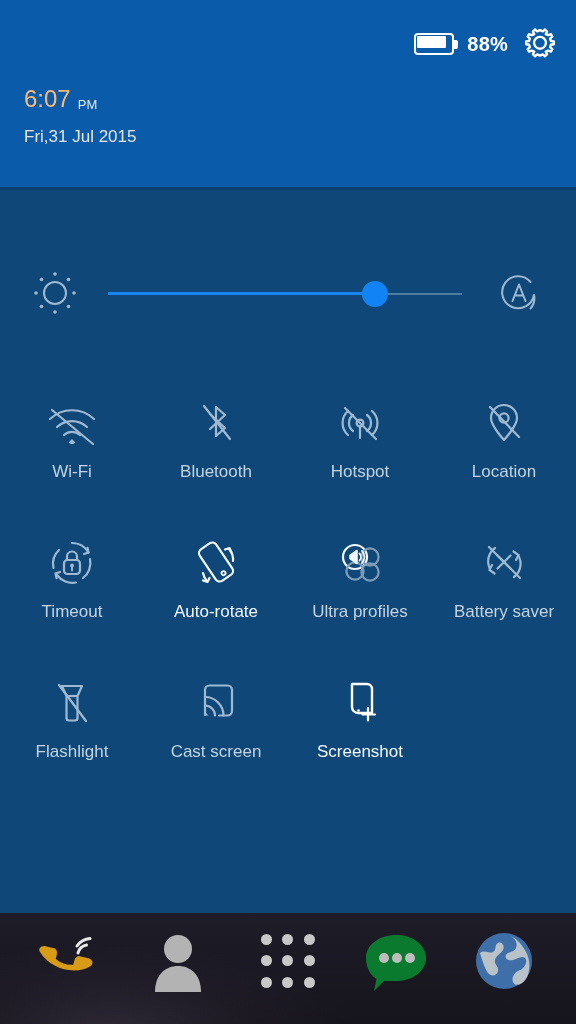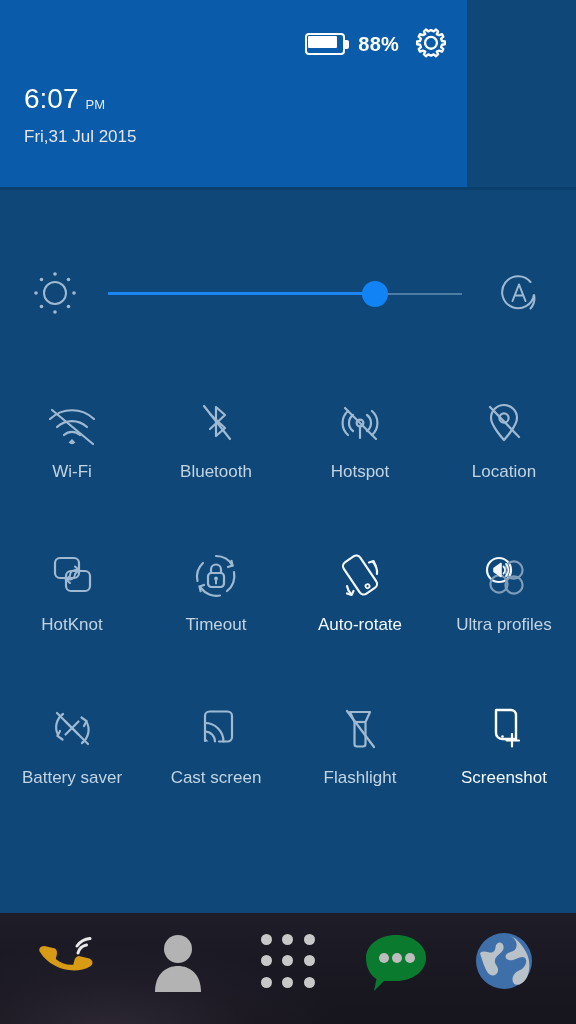--- a/index.html
+++ b/index.html
@@ -6,21 +6,21 @@
   html,body { width:576px; height:1024px; }
   body {
     font-family:"Liberation Sans", sans-serif;
     background:#0f4878;
     overflow:hidden;
     position:relative;
   }
 
   
   #header {
-    position:absolute; left:0; top:0; width:467px; height:187px;
+    position:absolute; left:0; top:0; width:576px; height:187px;
     background:#0b5bab;
   }
   #header-divider {
     position:absolute; left:0; top:187px; width:576px; height:3px;
     background:#0a3f6b;
   }
   #status-row {
     position:absolute; right:18px; top:26px;
     display:flex; align-items:center; gap:14px;
   }
@@ -36,21 +36,21 @@
   }
   .batt-cap {
     position:absolute; left:40px; top:7px; width:4px; height:9px;
     background:#ffffff; border-radius:0 2px 2px 0;
   }
   #battery-percent { color:#ffffff; font-size:20px; font-weight:bold; letter-spacing:.2px; }
   #settings-gear { width:36px; height:36px; display:block; }
 
   #clock-block { position:absolute; left:24px; top:82px; }
   #clock-line { display:flex; align-items:flex-end; gap:7px; }
-  #clock-time { color:#ffffff; font-size:28px; line-height:34px; font-weight:300; }
+  #clock-time { color:#fdba74; font-size:24px; line-height:34px; font-weight:300; }
   #clock-ampm { color:#dfe9f3; font-size:13px; line-height:22px; font-weight:400; }
   #date-text { color:#e5e5e5; font-size:17px; margin-top:11px; }
 
   
   #brightness-row {
     position:absolute; left:0; top:262px; width:576px; height:64px;
   }
   #sun-icon { position:absolute; left:28px; top:4px; }
   #slider { position:absolute; left:108px; top:28px; width:354px; height:8px; }
   #slider-track-bg {
@@ -64,21 +64,21 @@
   #slider-thumb {
     position:absolute; left:254px; top:-9px; width:26px; height:26px;
     border-radius:50%; background:#1183f5;
   }
   #auto-brightness-icon { position:absolute; left:492px; top:4px; }
 
   
   #tiles {
     position:absolute; left:0; top:378px; width:504px;
     display:grid; grid-template-columns:repeat(4,144px);
-    row-gap:17px;
+    row-gap:4px;
   }
   .tile {
     height:136px; display:flex; flex-direction:column;
     align-items:center; justify-content:flex-start;
     padding-top:16px;
   }
   .tile-icon {
     height:62px; width:76px;
     display:flex; align-items:center; justify-content:center;
   }
@@ -238,35 +238,20 @@
     <div class="tile-icon">
       <svg width="64" height="56" viewBox="0 0 64 56">
         <path d="M32 43 C32 43 19 29 19 21 A13 13 0 0 1 45 21 C45 29 32 43 32 43 Z" fill="none" stroke="#9fb9d2" stroke-width="2.2" stroke-linejoin="round"></path>
         <circle cx="32" cy="21" r="4.6" fill="none" stroke="#9fb9d2" stroke-width="2.2"></circle>
         <line x1="18" y1="10" x2="47" y2="40" stroke="#9fb9d2" stroke-width="2.2" stroke-linecap="round"></line>
       </svg>
     </div>
     <div class="tile-label">Location</div>
   </div>
 
-  <div class="tile">
-    <div class="tile-icon">
-      <svg width="64" height="56" viewBox="0 0 64 56">
-        <rect x="15" y="8" width="24" height="20" rx="5" fill="none" stroke="#9fb9d2" stroke-width="2.2"></rect>
-        <rect x="26" y="21" width="24" height="20" rx="5" fill="none" stroke="#9fb9d2" stroke-width="2.2"></rect>
-        <g fill="none" stroke="#9fb9d2" stroke-width="2" stroke-linecap="round">
-          <path d="M30 25 A5.5 5.5 0 0 1 36 20 L38 20"></path>
-          <path d="M35 24 L39 20 L35 16.5"></path>
-          <path d="M35 24.5 A5.5 5.5 0 0 1 29 29.5 L27 29.5"></path>
-          <path d="M30 26 L26 29.6 L30 33"></path>
-        </g>
-      </svg>
-    </div>
-    <div class="tile-label">HotKnot</div>
-  </div>
 
   <div class="tile">
     <div class="tile-icon">
       <svg width="64" height="56" viewBox="0 0 64 56">
         <g fill="none" stroke="#9fb9d2" stroke-width="2.2" stroke-linecap="round">
           <path d="M32 6 A19 19 0 0 1 48.5 15.5"></path>
           <path d="M50 22 A19 19 0 0 1 43 41"></path>
           <path d="M36 45.5 A19 19 0 0 1 17 38"></path>
           <path d="M13.5 31 A19 19 0 0 1 19 13"></path>
           <path d="M44 17 L48.5 15.5 L47.5 10.8"></path>
@@ -329,40 +314,40 @@
         <line x1="17" y1="10" x2="48" y2="41" stroke="#9fb9d2" stroke-width="2.2" stroke-linecap="round"></line>
       </svg>
     </div>
     <div class="tile-label">Battery saver</div>
   </div>
 
 
   <div class="tile">
     <div class="tile-icon">
       <svg width="64" height="56" viewBox="0 0 64 56">
+        <path d="M22 9 L42 9 L37.5 19 L37.5 41 A2.5 2.5 0 0 1 35 43.5 L29 43.5 A2.5 2.5 0 0 1 26.5 41 L26.5 19 Z" fill="none" stroke="#9fb9d2" stroke-width="2.2" stroke-linejoin="round"></path>
+        <path d="M26.5 19 L37.5 19" fill="none" stroke="#9fb9d2" stroke-width="2.2"></path>
+        <line x1="19" y1="8" x2="46" y2="44" stroke="#9fb9d2" stroke-width="2.2" stroke-linecap="round"></line>
+      </svg>
+    </div>
+    <div class="tile-label">Flashlight</div>
+  </div>
+
+  <div class="tile">
+    <div class="tile-icon">
+      <svg width="64" height="56" viewBox="0 0 64 56">
         <path d="M21 38 L21 13 A4.5 4.5 0 0 1 25.5 8.5 L43.5 8.5 A4.5 4.5 0 0 1 48 13 L48 34 A4.5 4.5 0 0 1 43.5 38.5 L35 38.5" fill="none" stroke="#9fb9d2" stroke-width="2.2" stroke-linecap="round"></path>
         <g fill="none" stroke="#9fb9d2" stroke-width="2.2" stroke-linecap="round">
           <path d="M21 20 A18.5 18.5 0 0 1 39.5 38.5"></path>
           <path d="M21 28.5 A10 10 0 0 1 31 38.5"></path>
         </g>
         <path d="M21 35 L24.5 38.5 L21 38.5 Z" fill="#9fb9d2"></path>
       </svg>
     </div>
     <div class="tile-label">Cast screen</div>
-  </div>
-
-  <div class="tile">
-    <div class="tile-icon">
-      <svg width="64" height="56" viewBox="0 0 64 56">
-        <path d="M22 9 L42 9 L37.5 19 L37.5 41 A2.5 2.5 0 0 1 35 43.5 L29 43.5 A2.5 2.5 0 0 1 26.5 41 L26.5 19 Z" fill="none" stroke="#9fb9d2" stroke-width="2.2" stroke-linejoin="round"></path>
-        <path d="M26.5 19 L37.5 19" fill="none" stroke="#9fb9d2" stroke-width="2.2"></path>
-        <line x1="19" y1="8" x2="46" y2="44" stroke="#9fb9d2" stroke-width="2.2" stroke-linecap="round"></line>
-      </svg>
-    </div>
-    <div class="tile-label">Flashlight</div>
   </div>
 
   <div class="tile on">
     <div class="tile-icon">
       <svg width="64" height="56" viewBox="0 0 64 56">
         <path d="M24 7 L39 7 A5 5 0 0 1 44 12 L44 36 L30 36 A6 6 0 0 1 24 30 Z" fill="none" stroke="#ffffff" stroke-width="2.4" stroke-linejoin="round"></path>
         <g fill="none" stroke="#ffffff" stroke-width="2.2" stroke-linecap="round">
           <path d="M40 31 L40 43.5"></path>
           <path d="M34.5 37.5 L47 37.5"></path>
         </g>

